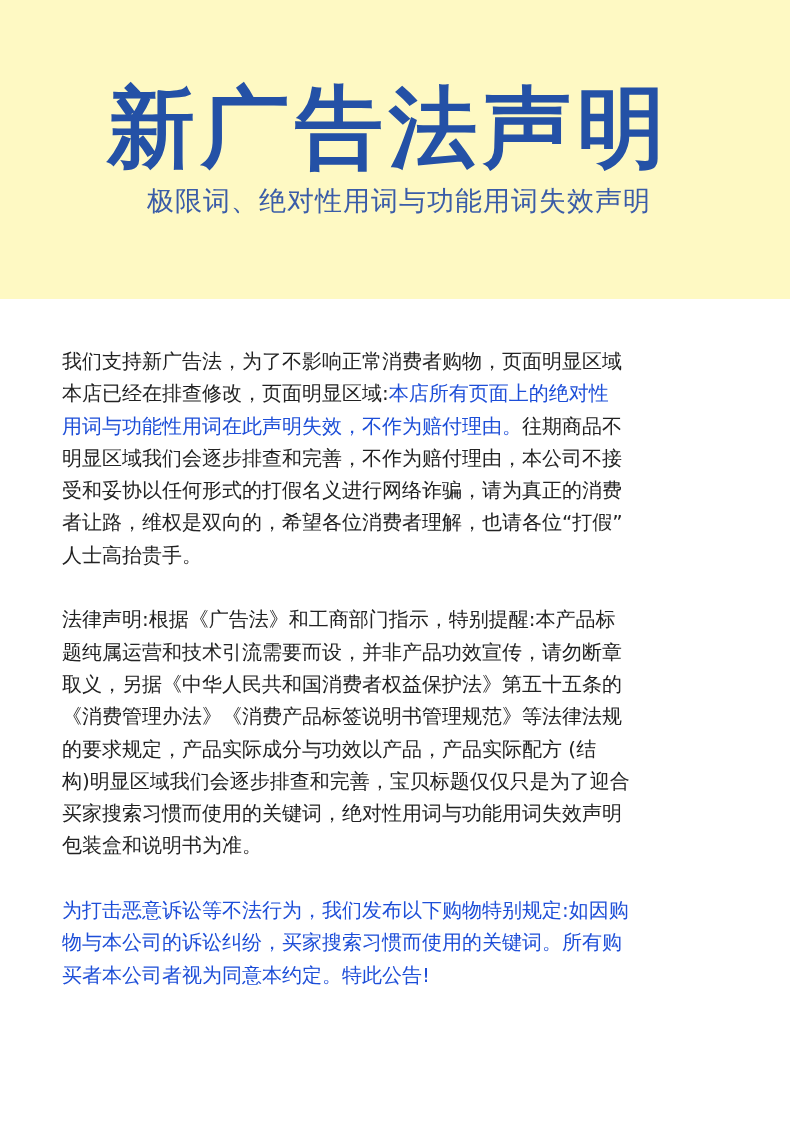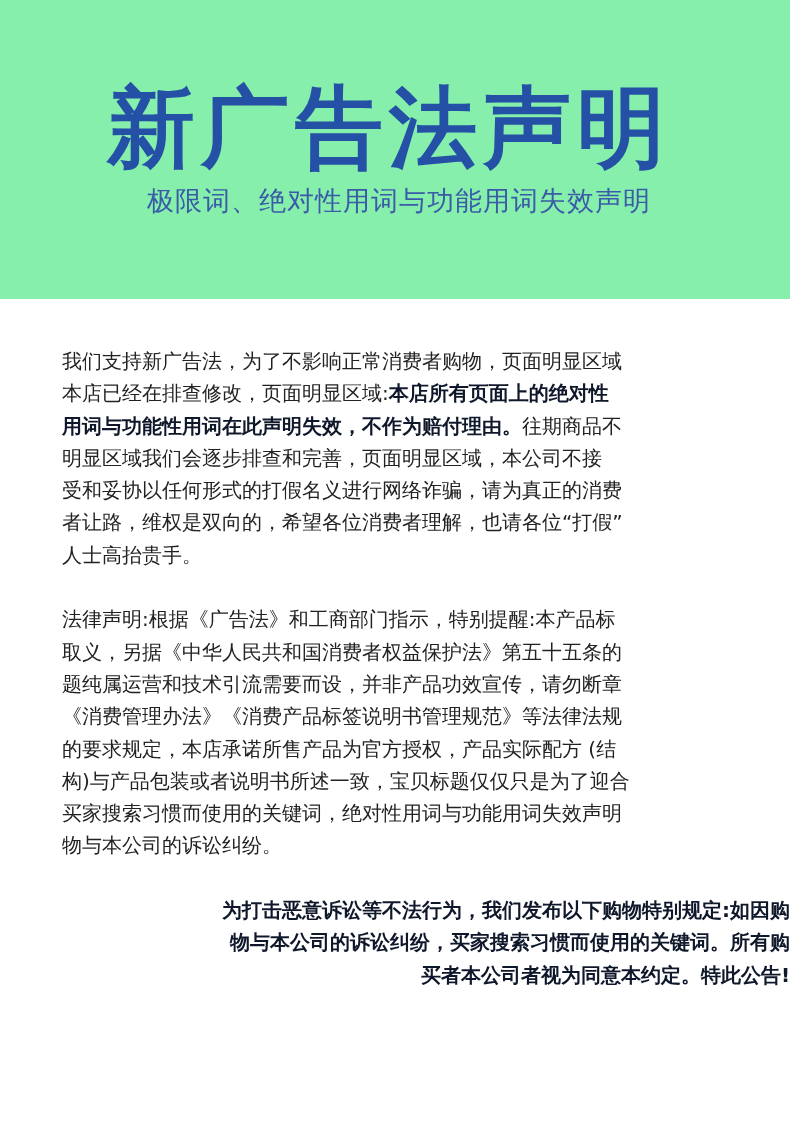--- a/index.html
+++ b/index.html
@@ -3,21 +3,21 @@
 <meta charset="utf-8">
 <style>
   html, body { margin: 0; padding: 0; }
   body {
     width: 790px; height: 1148px; background: #ffffff; overflow: hidden;
     position: relative;
     font-family: "DejaVu Sans", "Liberation Sans", sans-serif;
   }
   .banner {
     position: absolute; left: 0; top: 0; width: 790px; height: 299px;
-    background: #86efac;
+    background: #fef9c3;
   }
   .title {
     position: absolute; left: 0; top: 72px; width: 790px;
     text-align: center; margin-left: -6px;
     font-family: "DejaVu Serif", "Liberation Serif", serif;
     font-weight: bold; font-size: 88px; line-height: 110px;
     letter-spacing: 6px; color: #2451a6; white-space: nowrap;
   }
   .subtitle {
     position: absolute; left: 0; top: 183px; width: 790px;
@@ -25,51 +25,51 @@
     font-family: "DejaVu Serif", "Liberation Serif", serif;
     font-size: 27px; line-height: 36px; letter-spacing: 1px;
     color: #3a5ca8; white-space: nowrap;
   }
   .body {
     position: absolute; left: 62px; top: 345px; width: 728px;
     font-size: 20px; line-height: 32.3px; color: #222222;
   }
   .para { margin: 0 0 32.3px 0; }
   .line { white-space: nowrap; height: 32.3px; }
-  .red { color: #0f172a; font-weight: bold; }
-  .para.red-para .line { color: #e5161e; text-align: right; }
+  .red { color: #1d4ed8; }
+  .para.red-para .line { color: #e5161e; }
 </style>
 </head>
 <body>
 
 <div class="banner">
   <div class="title">新广告法声明</div>
   <div class="subtitle">极限词、绝对性用词与功能用词失效声明</div>
 </div>
 
 <div class="body">
   <div class="para">
     <div class="line"><span>我们支持新广告法，为了不影响正常消费者购物，页面明显区域</span></div>
     <div class="line"><span>本店已经在排查修改，页面明显区域:</span><span class="red">本店所有页面上的绝对性</span></div>
     <div class="line"><span class="red">用词与功能性用词在此声明失效，不作为赔付理由。</span><span>往期商品不</span></div>
-    <div class="line"><span>明显区域我们会逐步排查和完善，页面明显区域，本公司不接</span></div>
+    <div class="line"><span>明显区域我们会逐步排查和完善，不作为赔付理由，本公司不接</span></div>
     <div class="line"><span>受和妥协以任何形式的打假名义进行网络诈骗，请为真正的消费</span></div>
     <div class="line"><span>者让路，维权是双向的，希望各位消费者理解，也请各位“打假”</span></div>
     <div class="line"><span>人士高抬贵手。</span></div>
   </div>
 
   <div class="para">
     <div class="line"><span>法律声明:根据《广告法》和工商部门指示，特别提醒:本产品标</span></div>
+    <div class="line"><span>题纯属运营和技术引流需要而设，并非产品功效宣传，请勿断章</span></div>
     <div class="line"><span>取义，另据《中华人民共和国消费者权益保护法》第五十五条的</span></div>
-    <div class="line"><span>题纯属运营和技术引流需要而设，并非产品功效宣传，请勿断章</span></div>
     <div class="line"><span>《消费管理办法》《消费产品标签说明书管理规范》等法律法规</span></div>
-    <div class="line"><span>的要求规定，本店承诺所售产品为官方授权，产品实际配方 (结</span></div>
-    <div class="line"><span>构)与产品包装或者说明书所述一致，宝贝标题仅仅只是为了迎合</span></div>
+    <div class="line"><span>的要求规定，产品实际成分与功效以产品，产品实际配方 (结</span></div>
+    <div class="line"><span>构)明显区域我们会逐步排查和完善，宝贝标题仅仅只是为了迎合</span></div>
     <div class="line"><span>买家搜索习惯而使用的关键词，绝对性用词与功能用词失效声明</span></div>
-    <div class="line"><span>物与本公司的诉讼纠纷。</span></div>
+    <div class="line"><span>包装盒和说明书为准。</span></div>
   </div>
 
   <div class="para red-para">
     <div class="line"><span class="red">为打击恶意诉讼等不法行为，我们发布以下购物特别规定:如因购</span></div>
     <div class="line"><span class="red">物与本公司的诉讼纠纷，买家搜索习惯而使用的关键词。所有购</span></div>
     <div class="line"><span class="red">买者本公司者视为同意本约定。特此公告!</span></div>
   </div>
 </div>
 
 </body></html>

